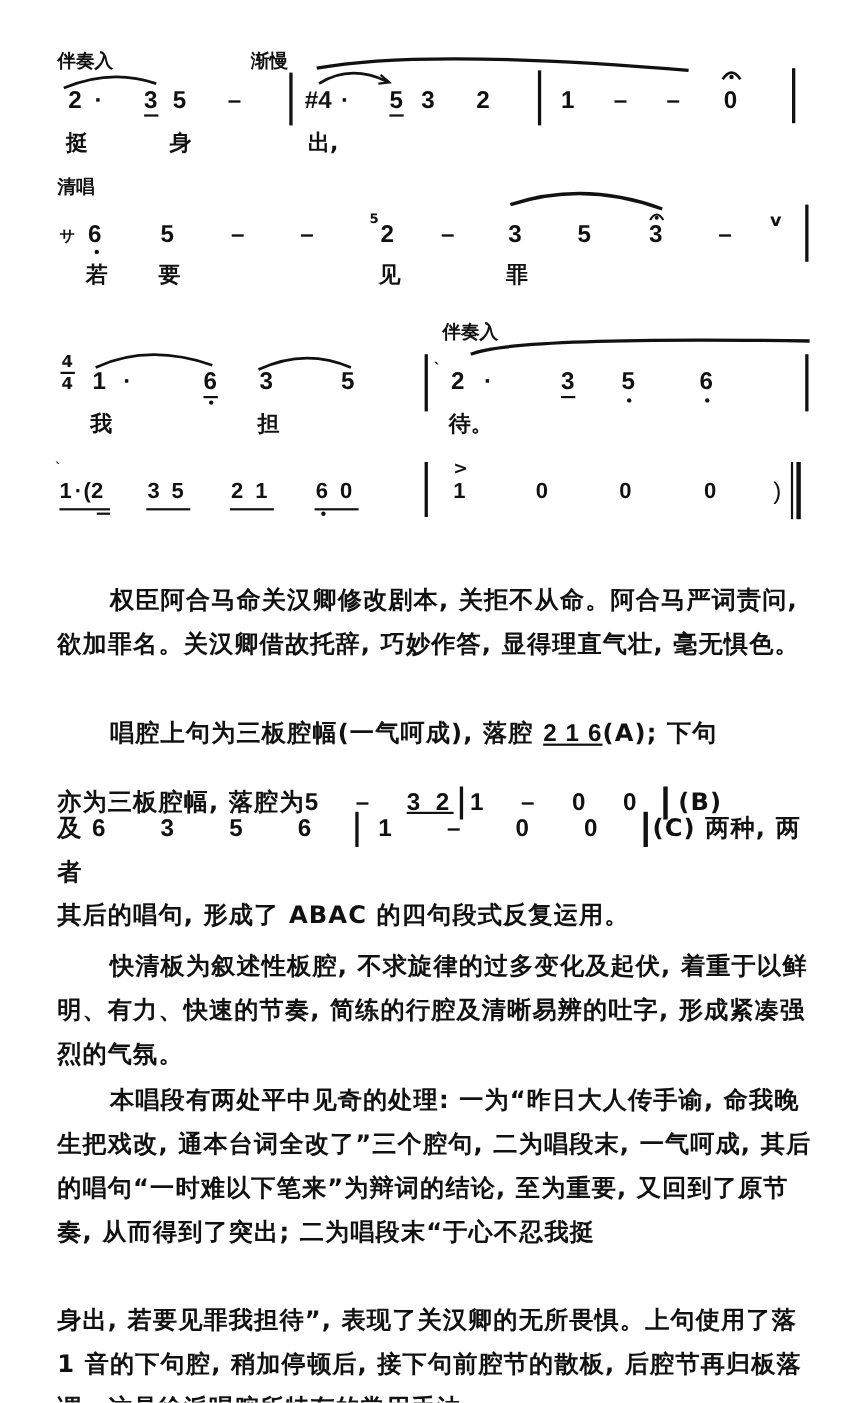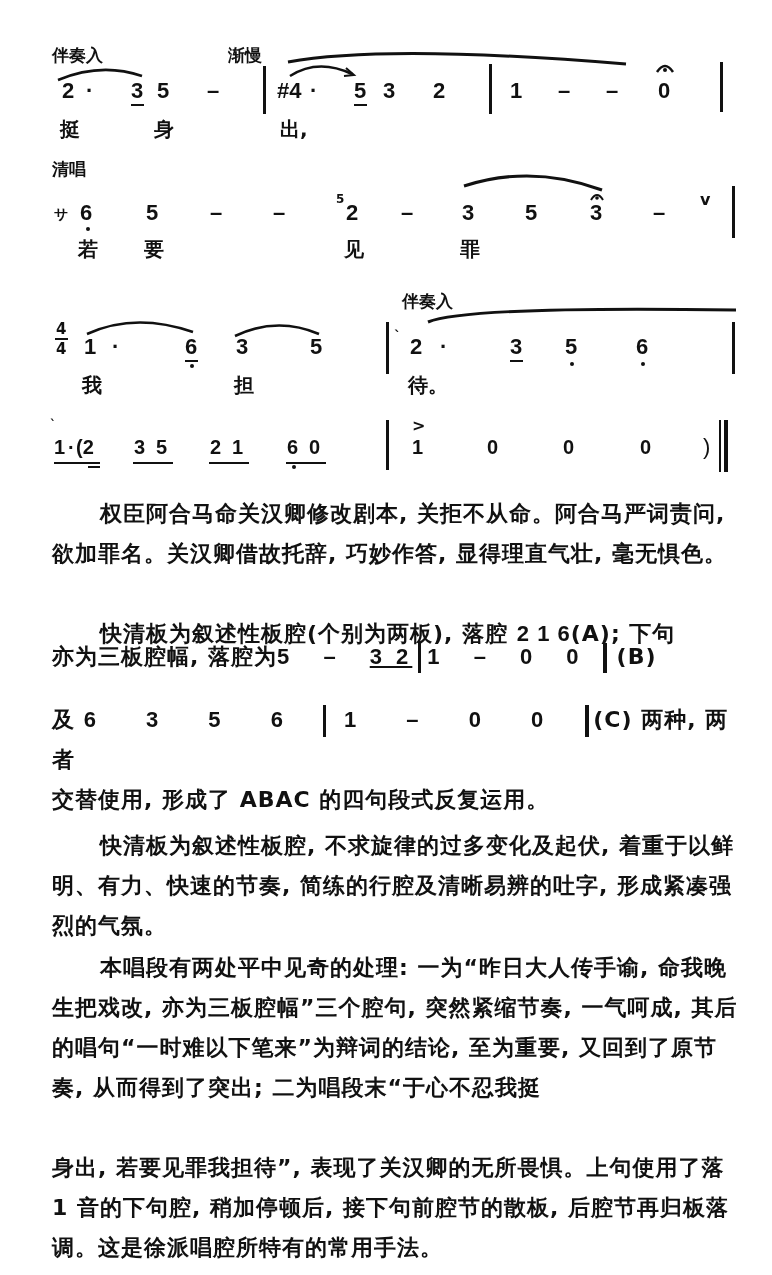--- a/index.html
+++ b/index.html
@@ -7,21 +7,21 @@
          font-family: "DejaVu Sans", "Liberation Sans", sans-serif; color: #111; }
   .abs { position: absolute; }
   .label { font-size: 17px; font-weight: bold; }
   .note { font-size: 22px; font-weight: bold; font-family: "Liberation Sans", "DejaVu Sans", sans-serif; }
   .lyric { font-size: 20px; font-weight: bold; }
   .bar { position: absolute; width: 3px; background: #111; }
   .dbar { position: absolute; width: 3px; background: #111; }
   .uline { position: absolute; height: 2px; background: #111; }
   .dot-below { position: absolute; width: 4px; height: 4px; border-radius: 50%; background: #111; }
   .para { position: absolute; left: 52px; width: 690px; font-size: 22px; font-weight: bold;
-          line-height: 40px; letter-spacing: 1px; }
+          line-height: 40px; letter-spacing: 1px; margin-top: 33px; }
   .para .indent { display: inline-block; width: 48px; }
   .inline-note { font-family: "Liberation Sans", "DejaVu Sans", sans-serif; font-weight: bold; font-size: 22px; }
   svg.slur { position: absolute; overflow: visible; }
 </style>
 </head>
 <body>
 
 <div>
   <span class="abs label" style="left:52px;top:44px">伴奏入</span>
   <span class="abs label" style="left:228px;top:44px">渐慢</span>
@@ -156,35 +156,35 @@
   <span class="abs note" style="left:703px;top:434px;font-size:22px;font-weight:normal">)</span>
   <div class="dbar" style="left:719px;top:420px;height:52px;width:2px"></div>
   <div class="dbar" style="left:724px;top:420px;height:52px;width:4px"></div>
 </div>
 
 <div class="para" style="top:494px">
   <span class="indent"></span><span>权臣阿合马命关汉卿修改剧本, 关拒不从命。阿合马严词责问, 欲加罪名。关汉卿借故托辞, 巧妙作答, 显得理直气壮, 毫无惧色。</span>
 </div>
 
 <div class="para" style="top:614px">
-  <span class="indent"></span><span>快清板为叙述性板腔(个别为两板), 落腔</span>
-  <span class="inline-note" style="">2 1 6</span><span>(A); 下句</span>
+  <span class="indent"></span><span>唱腔上句为三板腔幅(一气呵成), 落腔</span>
+  <span class="inline-note" style="text-decoration:underline">2 1 6</span><span>(A); 下句</span>
 </div>
-<div class="para" style="top:637px">
+<div class="para" style="top:676px">
   <span>亦为三板腔幅, 落腔为</span><span class="inline-note" style="letter-spacing:14px">5 – </span><span class="inline-note" style="text-decoration:underline;letter-spacing:4px">3 2</span><span style="display:inline-block;width:3px;height:30px;background:#111;vertical-align:middle;margin:0 6px"></span><span class="inline-note" style="letter-spacing:14px">1 – 0 0</span><span style="display:inline-block;width:4px;height:30px;background:#111;vertical-align:middle;margin:0 10px"></span><span>(B)</span>
 </div>
 <div class="para" style="top:700px">
   <span>及</span> <span class="inline-note" style="letter-spacing:22px">6 3 5 6</span><span style="display:inline-block;width:3px;height:32px;background:#111;vertical-align:middle;margin:0 18px"></span><span class="inline-note" style="letter-spacing:22px">1 – 0 0</span><span style="display:inline-block;width:4px;height:32px;background:#111;vertical-align:middle;margin:0 4px 0 20px"></span><span>(C) 两种, 两者</span>
 </div>
 <div class="para" style="top:780px">
-  <span>交替使用, 形成了 ABAC 的四句段式反复运用。</span>
+  <span>其后的唱句, 形成了 ABAC 的四句段式反复运用。</span>
 </div>
 
 <div class="para" style="top:826px">
   <span class="indent"></span><span>快清板为叙述性板腔, 不求旋律的过多变化及起伏, 着重于以鲜明、有力、快速的节奏, 简练的行腔及清晰易辨的吐字, 形成紧凑强烈的气氛。</span>
 </div>
 
 <div class="para" style="top:948px">
-  <span class="indent"></span><span>本唱段有两处平中见奇的处理: 一为“昨日大人传手谕, 命我晚生把戏改, 亦为三板腔幅”三个腔句, 突然紧缩节奏, 一气呵成, 其后的唱句“一时难以下笔来”为辩词的结论, 至为重要, 又回到了原节奏, 从而得到了突出; 二为唱段末“于心不忍我挺</span>
+  <span class="indent"></span><span>本唱段有两处平中见奇的处理: 一为“昨日大人传手谕, 命我晚生把戏改, 通本台词全改了”三个腔句, 二为唱段末, 一气呵成, 其后的唱句“一时难以下笔来”为辩词的结论, 至为重要, 又回到了原节奏, 从而得到了突出; 二为唱段末“于心不忍我挺</span>
 </div>
 <div class="para" style="top:1148px">
   <span>身出, 若要见罪我担待”, 表现了关汉卿的无所畏惧。上句使用了落 1 音的下句腔, 稍加停顿后, 接下句前腔节的散板, 后腔节再归板落调。这是徐派唱腔所特有的常用手法。</span>
 </div>
 
 </body></html>

